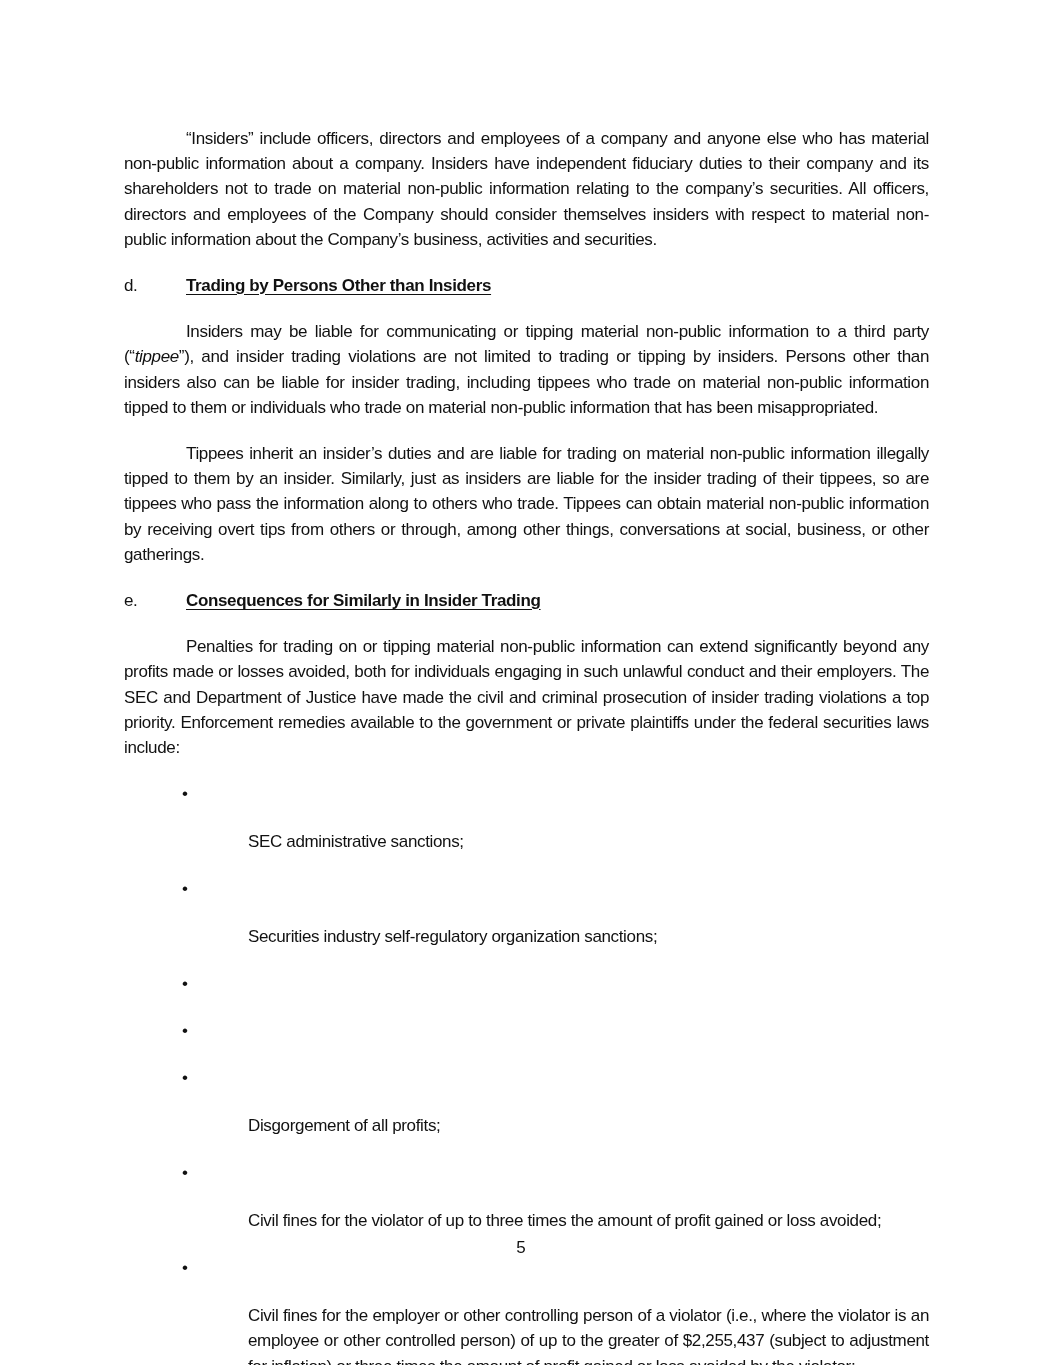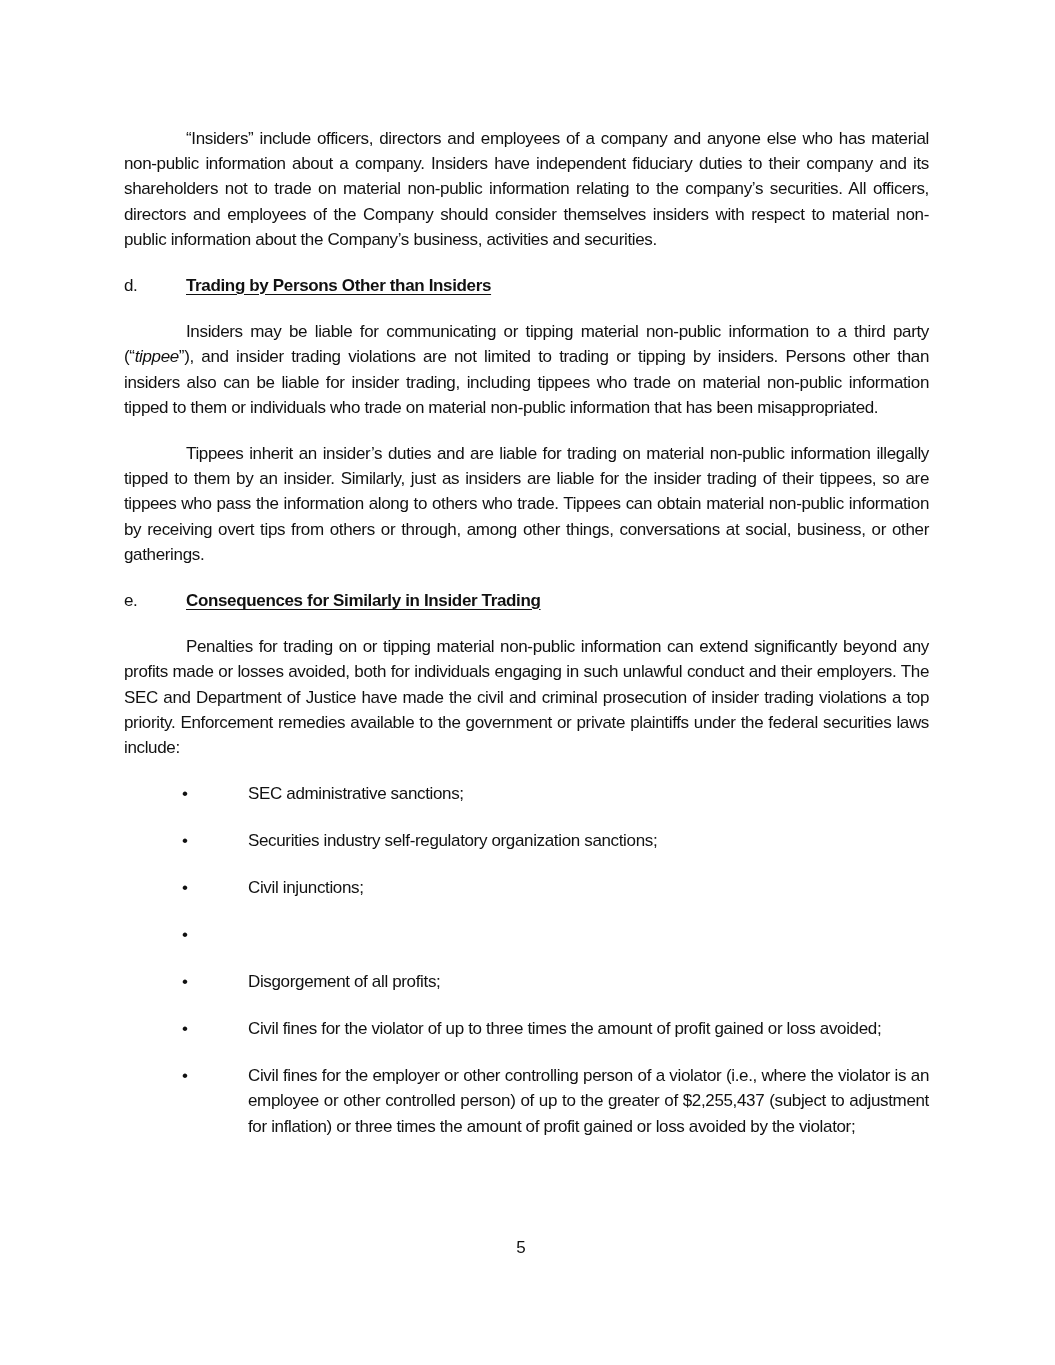--- a/index.html
+++ b/index.html
@@ -59,20 +59,21 @@
     ul.bullets li .bullet {
       flex: 0 0 124px;
       width: 124px;
       padding-left: 58px;
       box-sizing: border-box;
       font-size: 17px;
     }
     ul.bullets li .text {
       flex: 1;
       text-align: justify;
+      margin-top: 48px;
     }
     .page-number {
       position: absolute;
       top: 1238px;
       left: 0;
       width: 1042px;
       text-align: center;
       font-size: 17px;
       font-family: "Liberation Sans", "DejaVu Sans", sans-serif;
       color: #111111;
@@ -105,21 +106,20 @@
     <li>
       <span class="bullet">•</span>
       <span class="text">SEC administrative sanctions;</span>
     </li>
     <li>
       <span class="bullet">•</span>
       <span class="text">Securities industry self-regulatory organization sanctions;</span>
     </li>
     <li>
       <span class="bullet">•</span>
-      <span class="text">Civil injunctions;</span>
     </li>
     <li>
       <span class="bullet">•</span>
     </li>
     <li>
       <span class="bullet">•</span>
       <span class="text">Disgorgement of all profits;</span>
     </li>
     <li>
       <span class="bullet">•</span>

